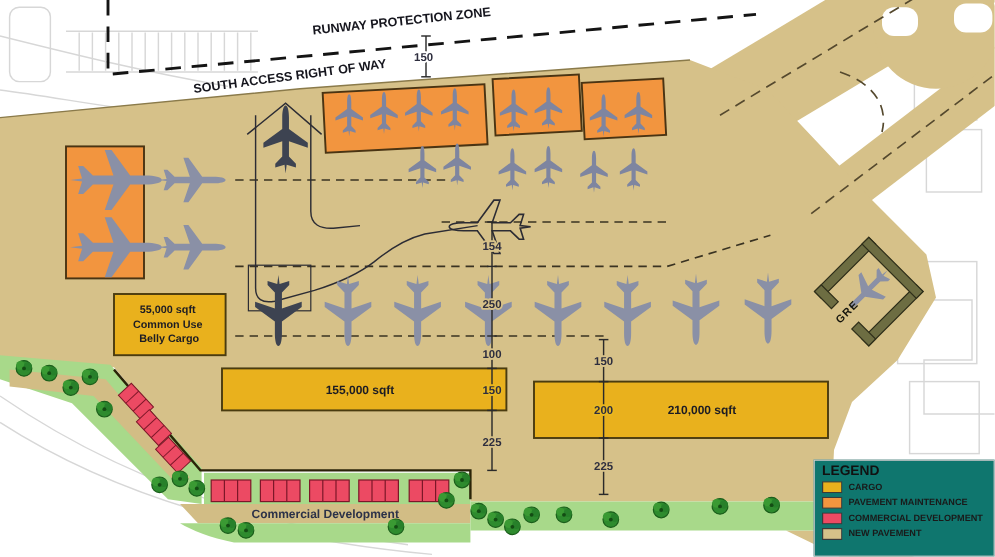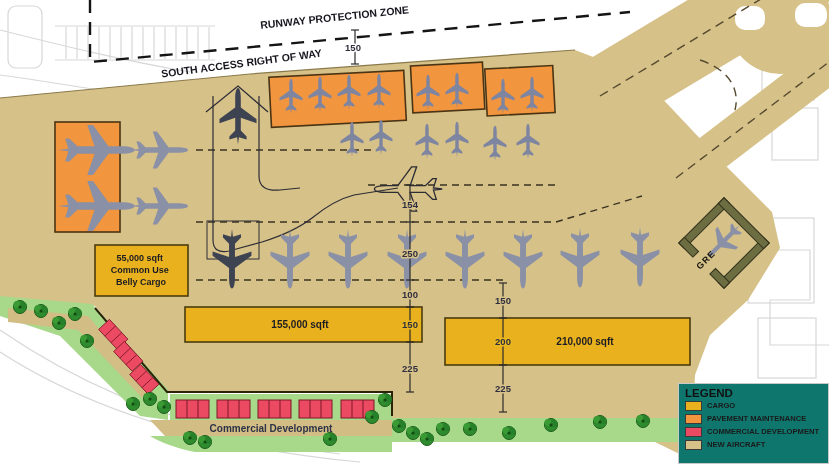--- a/index.html
+++ b/index.html
@@ -261,16 +261,16 @@
   <div class="row">
     <svg width="17" height="10">
           <rect x="0.5" y="0.5" width="16" height="9" stroke="#3a3a3a" fill="#ec4a63"></rect>
         </svg>
     <span class="lab">COMMERCIAL DEVELOPMENT</span>
   </div>
   <div class="row">
     <svg width="17" height="10">
           <rect x="0.5" y="0.5" width="16" height="9" stroke="#3a3a3a" fill="#d6c189"></rect>
         </svg>
-    <span class="lab">NEW AIRCRAFT</span>
+    <span class="lab">NEW PAVEMENT</span>
   </div>
 </div>
 </div>
 
 </body></html>

